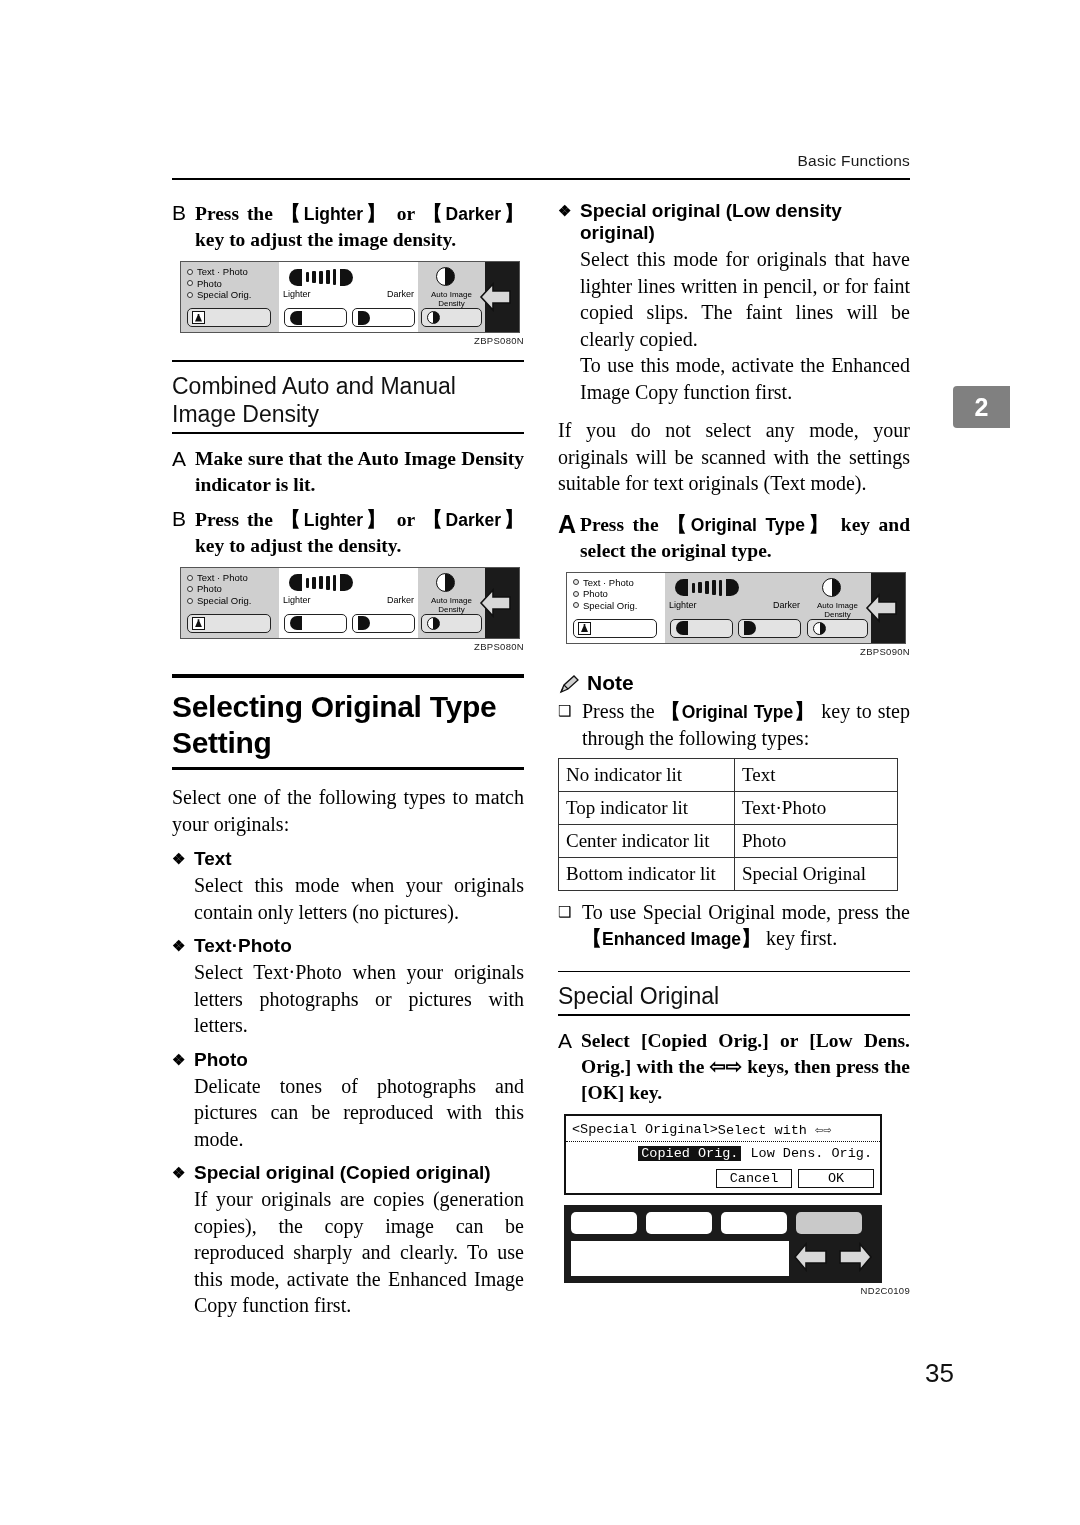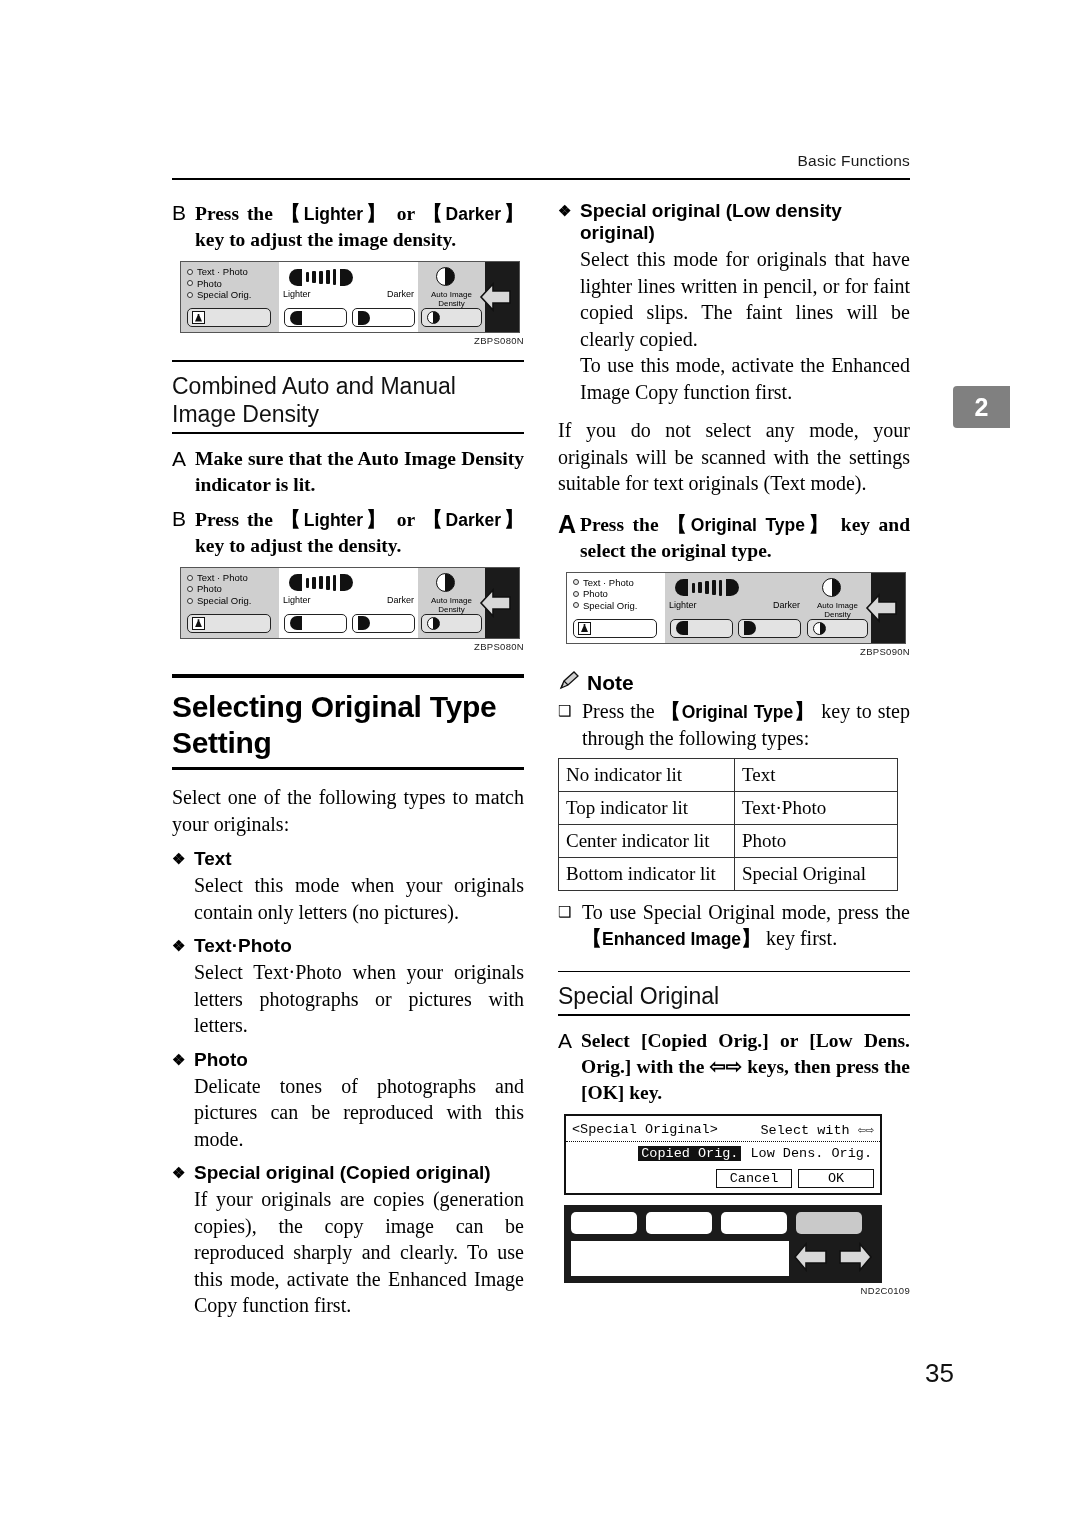--- a/index.html
+++ b/index.html
@@ -152,21 +152,21 @@
     font-size: 20px;
     line-height: 26.5px;
     text-align: justify;
   }
 
   .note-head {
     font-family: "Liberation Sans", sans-serif;
     font-weight: bold;
     font-size: 21px;
     display: flex;
-    align-items: flex-start;
+    align-items: flex-end;
     gap: 7px;
     margin-top: 14px;
     margin-bottom: 3px;
   }
   .note-item {
     display: flex;
     font-size: 20px;
     line-height: 26.5px;
     text-align: justify;
     margin-bottom: 4px;
@@ -352,21 +352,20 @@
     width: 318px;
     border: 2px solid #111;
     background: #fff;
     font-family: "Liberation Mono", monospace;
     font-size: 13.5px;
     position: relative;
     padding: 4px 0 5px 0;
   }
   .lcd-top {
     display: flex;
-    justify-content: space-between;
     border-bottom: 1.3px dotted #111;
     padding: 1px 6px 3px 6px;
     align-items: center;
   }
   .lcd-row2 {
     display: flex;
     justify-content: flex-end;
     gap: 9px;
     padding: 4px 8px 2px 6px;
   }

